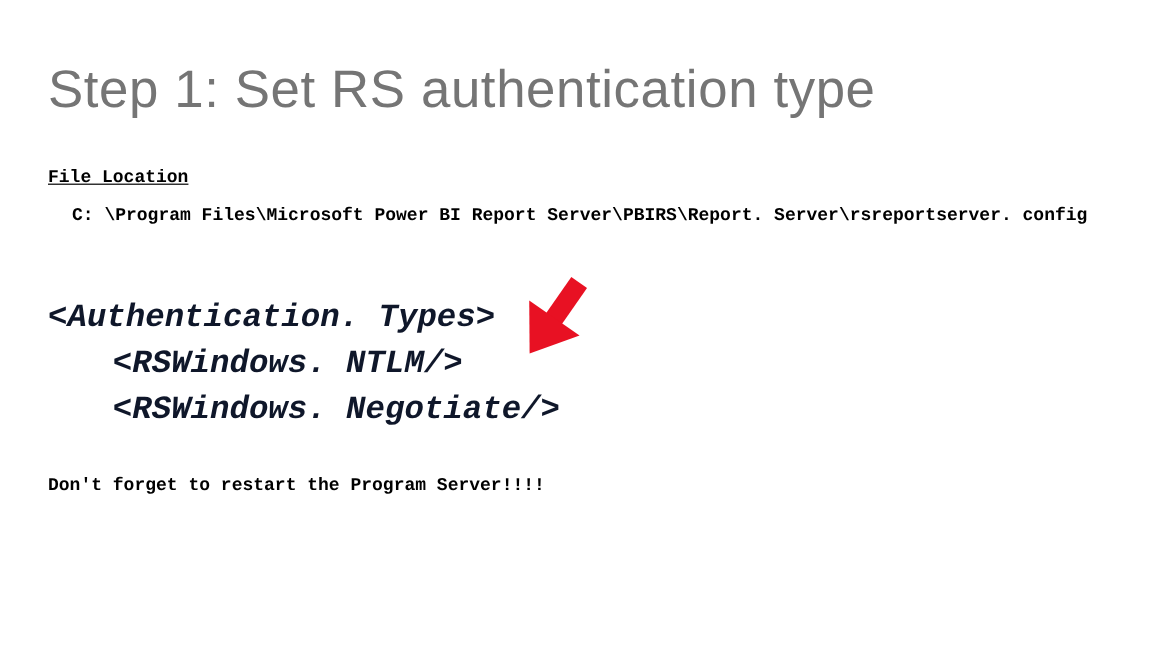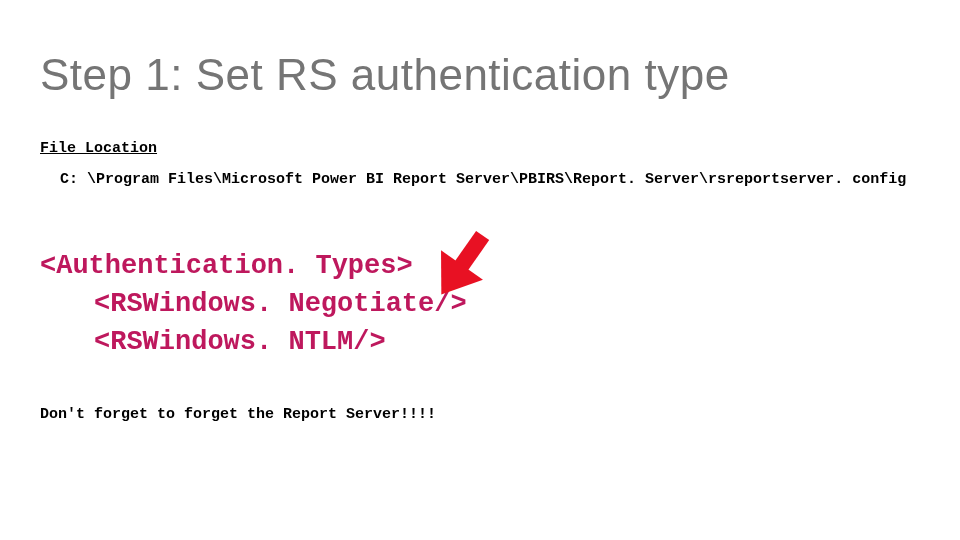--- a/index.html
+++ b/index.html
@@ -38,23 +38,24 @@
       font-size: 15px;
       font-weight: bold;
       color: #000000;
       margin-bottom: 60px;
       margin-left: 20px;
     }
     .code-block {
       font-family: Consolas, "Courier New", monospace;
       font-size: 27px;
       font-weight: bold;
-      color: #be185d;
+      color: #0f172a;
       line-height: 1.4;
-      margin-bottom: 45px;
+      margin-bottom: 35px;
+      font-style: italic;
     }
     .indent1 {
       padding-left: 54px;
     }
     .reminder {
       font-family: "Courier New", monospace;
       font-size: 15px;
       font-weight: bold;
       color: #000000;
     }
@@ -71,25 +72,25 @@
 <body>
 
 <div class="slide">
   <h1 class="title">Step 1:  Set RS authentication type</h1>
 
   <div class="file-location-label">File Location</div>
   <div class="file-location-value">C: \Program Files\Microsoft Power BI Report Server\PBIRS\Report. Server\rsreportserver. config</div>
 
   <div class="code-block">
     <div>&lt;Authentication. Types&gt;</div>
+    <div class="indent1">&lt;RSWindows. NTLM/&gt;</div>
     <div class="indent1">&lt;RSWindows. Negotiate/&gt;</div>
-    <div class="indent1">&lt;RSWindows. NTLM/&gt;</div>
   </div>
 
-  <div class="reminder">Don't forget to forget the Report Server!!!!</div>
+  <div class="reminder">Don't forget to restart the Program Server!!!!</div>
 </div>
 
 <svg class="arrow" viewBox="0 0 100 100" fill="#E81123">
   <g transform="rotate(35 50 50)">
     <rect x="40" y="5" width="20" height="50" fill="#E81123"></rect>
     <polygon points="50,95 18,50 82,50" fill="#E81123"></polygon>
   </g>
 </svg>
 
 </body></html>

